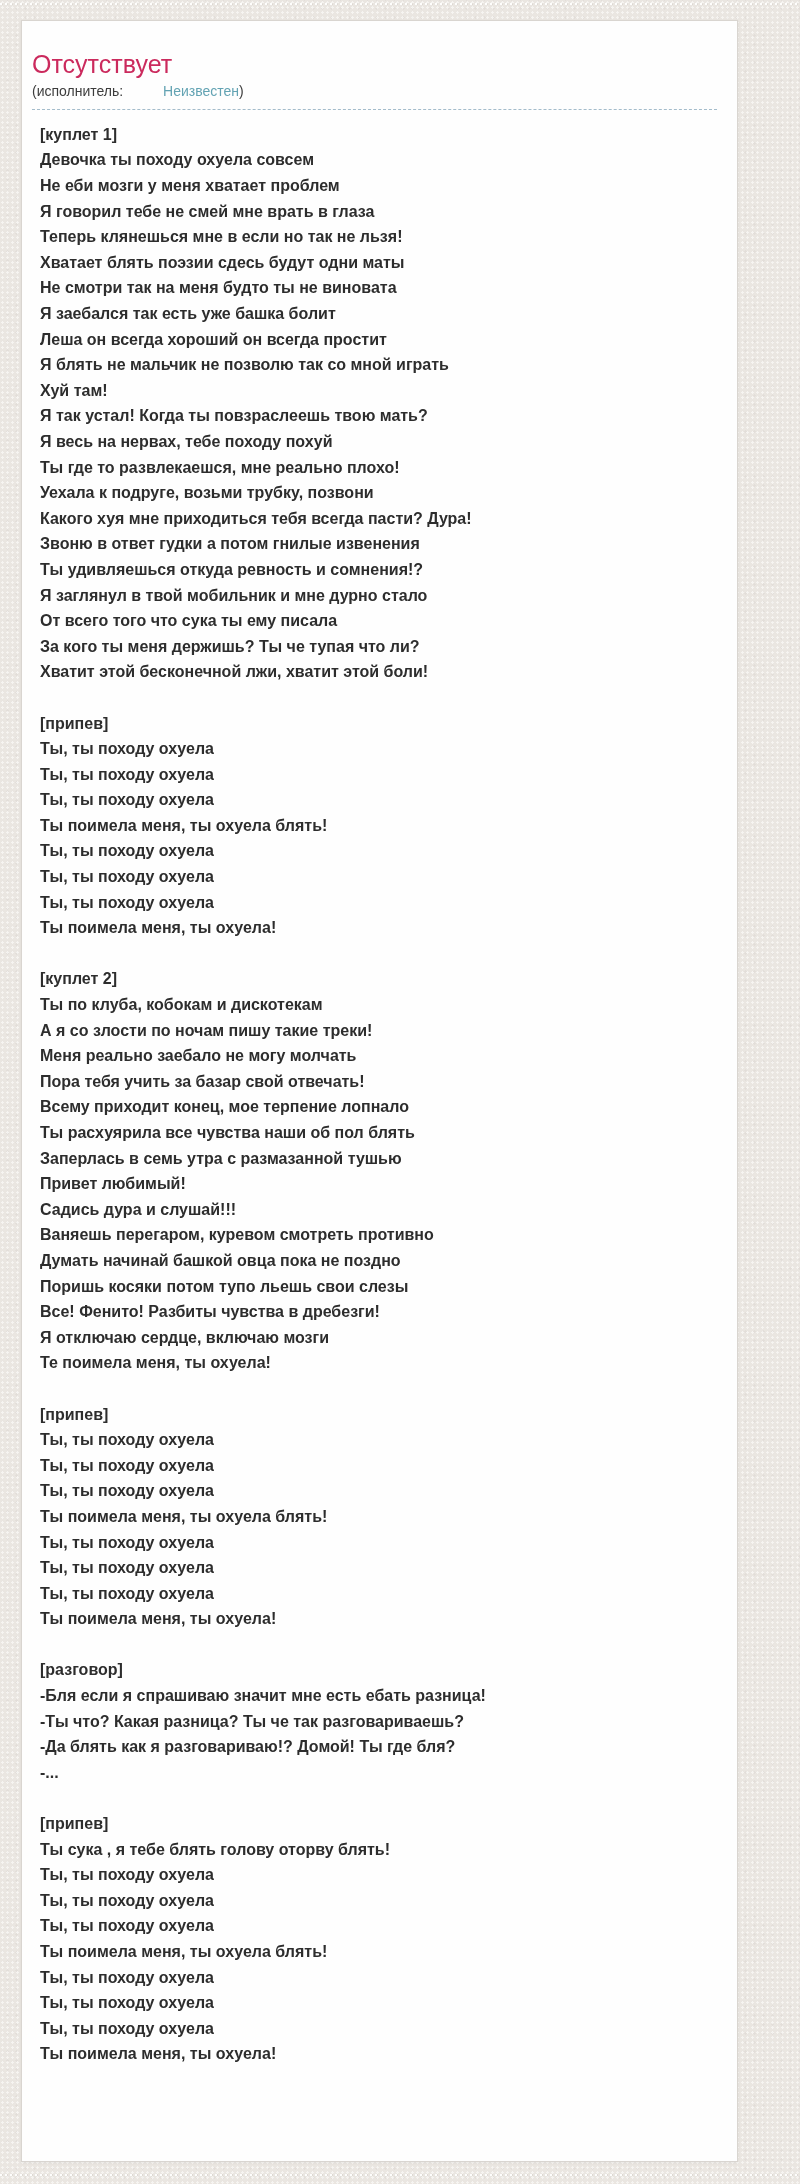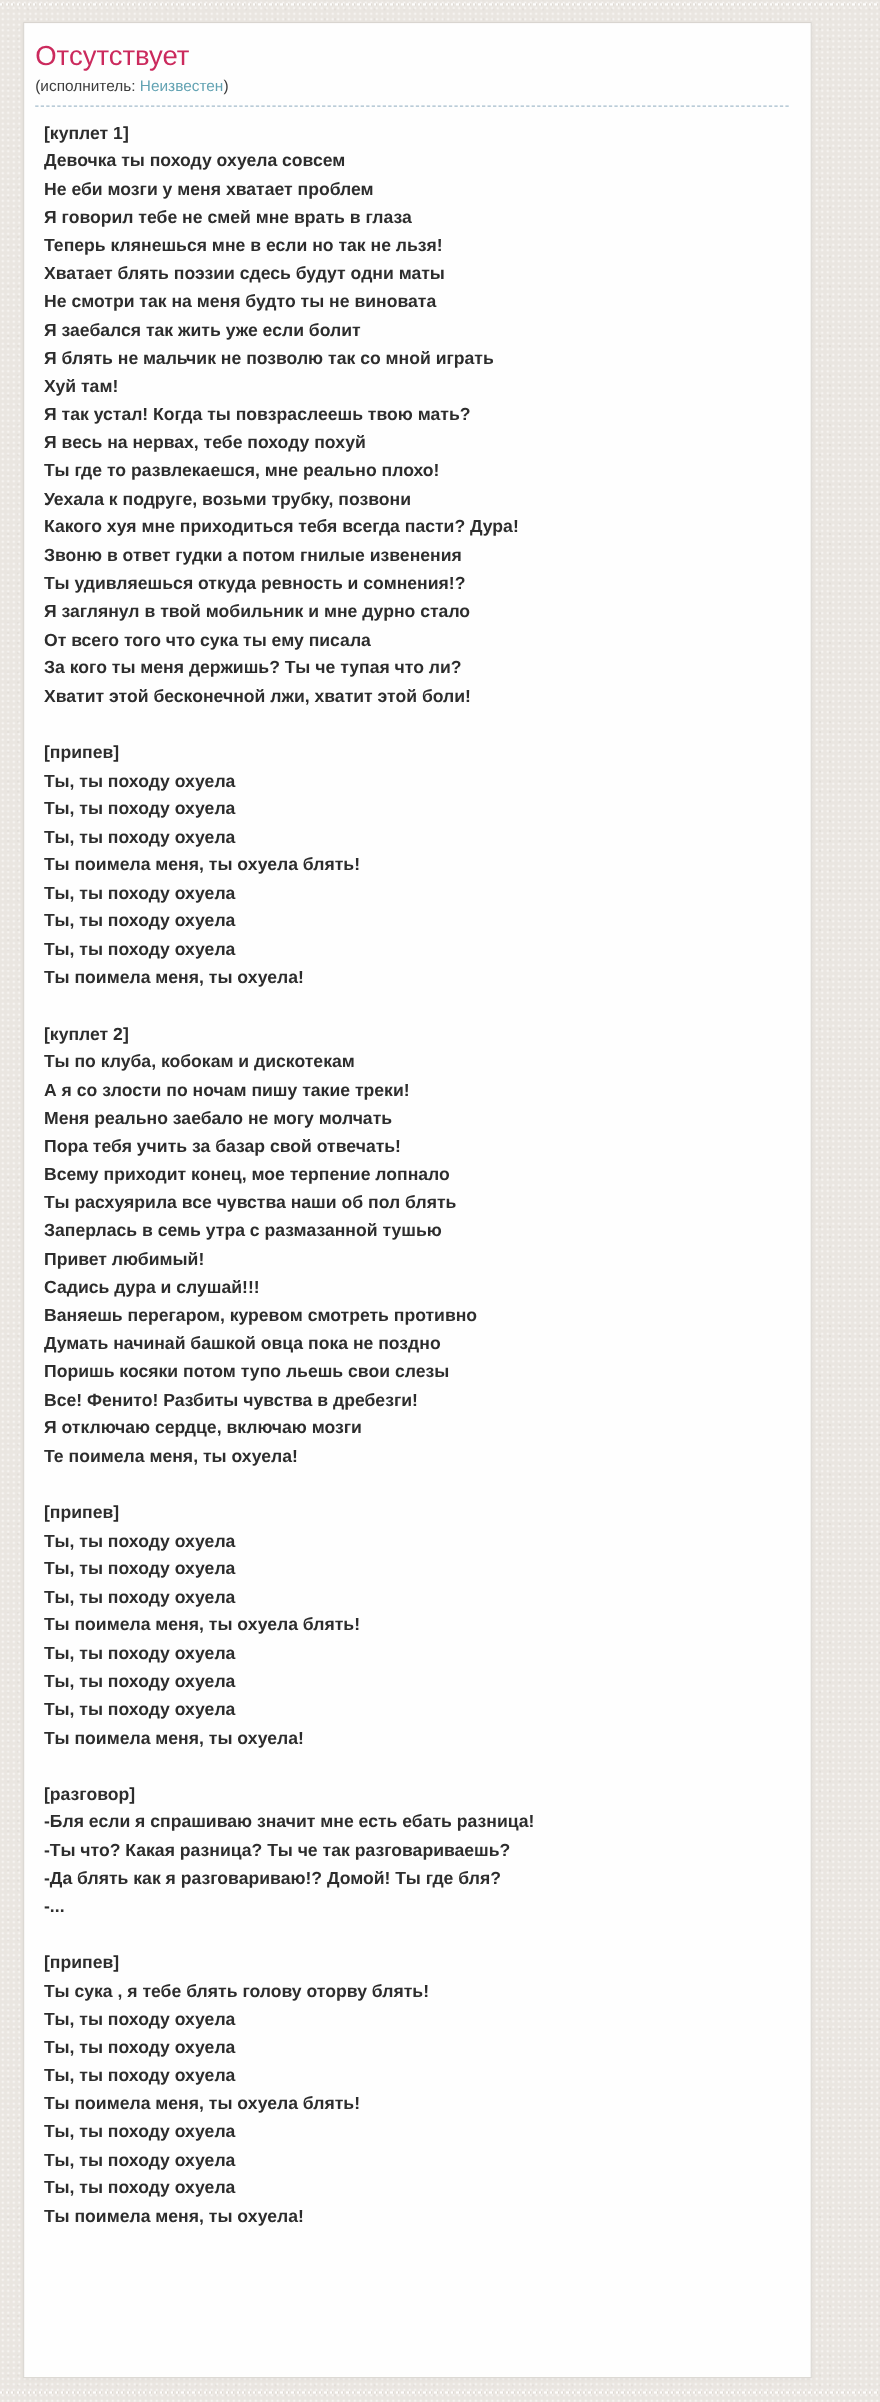--- a/index.html
+++ b/index.html
@@ -26,35 +26,35 @@
     background-image:repeating-linear-gradient(90deg,
       rgba(255,255,255,.95) 0 2px, rgba(205,200,192,.45) 2px 3px, transparent 3px 5px);
   }
   .seam-top{top:3px;}
   .seam-bottom{top:2174px;}
   .content-box{
     position:absolute;left:21px;top:20px;width:717px;height:2142px;
     box-sizing:border-box;background:#fefefe;
     border:1px solid var(--box-border);
     box-shadow:0 1px 3px rgba(0,0,0,.06);
-    padding:1px 20px 0 10px;
+    padding:14px 20px 0 10px;
   }
   .header{
     padding:14px 0 7px 0;
     border-bottom:1px dashed var(--separator-color);
   }
   .song-title{
     margin:0;font-size:25px;line-height:1.25;font-weight:normal;
     color:var(--title-color);
   }
   .subtitle{
     margin-top:2px;font-size:14px;line-height:1.4;color:#3c3c3c;
   }
   .artist-link{
-    color:var(--link-color);text-decoration:none;cursor:pointer;
+    color:var(--link-color);text-decoration:none;cursor:pointer;margin-left:36px;
   }
   .lyrics{
     padding:12px 0 0 8px;
     font-size:16px;line-height:1.6;color:var(--text-color);font-weight:bold;
   }
   .lyrics-line{white-space:pre-wrap;}
   .stanza-gap{height:1.6em;}
 </style>
 </head>
 <body>
@@ -68,21 +68,22 @@
     <div class="subtitle"><span>(исполнитель: </span><a class="artist-link">Неизвестен</a><span>)</span></div>
   </div>
   <div class="lyrics">
       <div class="lyrics-line">[куплет 1]</div>
       <div class="lyrics-line">Девочка ты походу охуела совсем</div>
       <div class="lyrics-line">Не еби мозги у меня хватает проблем</div>
       <div class="lyrics-line">Я говорил тебе не смей мне врать в глаза</div>
       <div class="lyrics-line">Теперь клянешься мне в если но так не льзя!</div>
       <div class="lyrics-line">Хватает блять поэзии сдесь будут одни маты</div>
       <div class="lyrics-line">Не смотри так на меня будто ты не виновата</div>
-      <div class="lyrics-line">Я заебался так жить уже если болит</div>
+      <div class="lyrics-line">Я заебался так есть уже башка болит</div>
+      <div class="lyrics-line">Леша он всегда хороший он всегда простит</div>
       <div class="lyrics-line">Я блять не мальчик не позволю так со мной играть</div>
       <div class="lyrics-line">Хуй там!</div>
       <div class="lyrics-line">Я так устал! Когда ты повзраслеешь твою мать?</div>
       <div class="lyrics-line">Я весь на нервах, тебе походу похуй</div>
       <div class="lyrics-line">Ты где то развлекаешся, мне реально плохо!</div>
       <div class="lyrics-line">Уехала к подруге, возьми трубку, позвони</div>
       <div class="lyrics-line">Какого хуя мне приходиться тебя всегда пасти? Дура!</div>
       <div class="lyrics-line">Звоню в ответ гудки а потом гнилые извенения</div>
       <div class="lyrics-line">Ты удивляешься откуда ревность и сомнения!?</div>
       <div class="lyrics-line">Я заглянул в твой мобильник и мне дурно стало</div>

